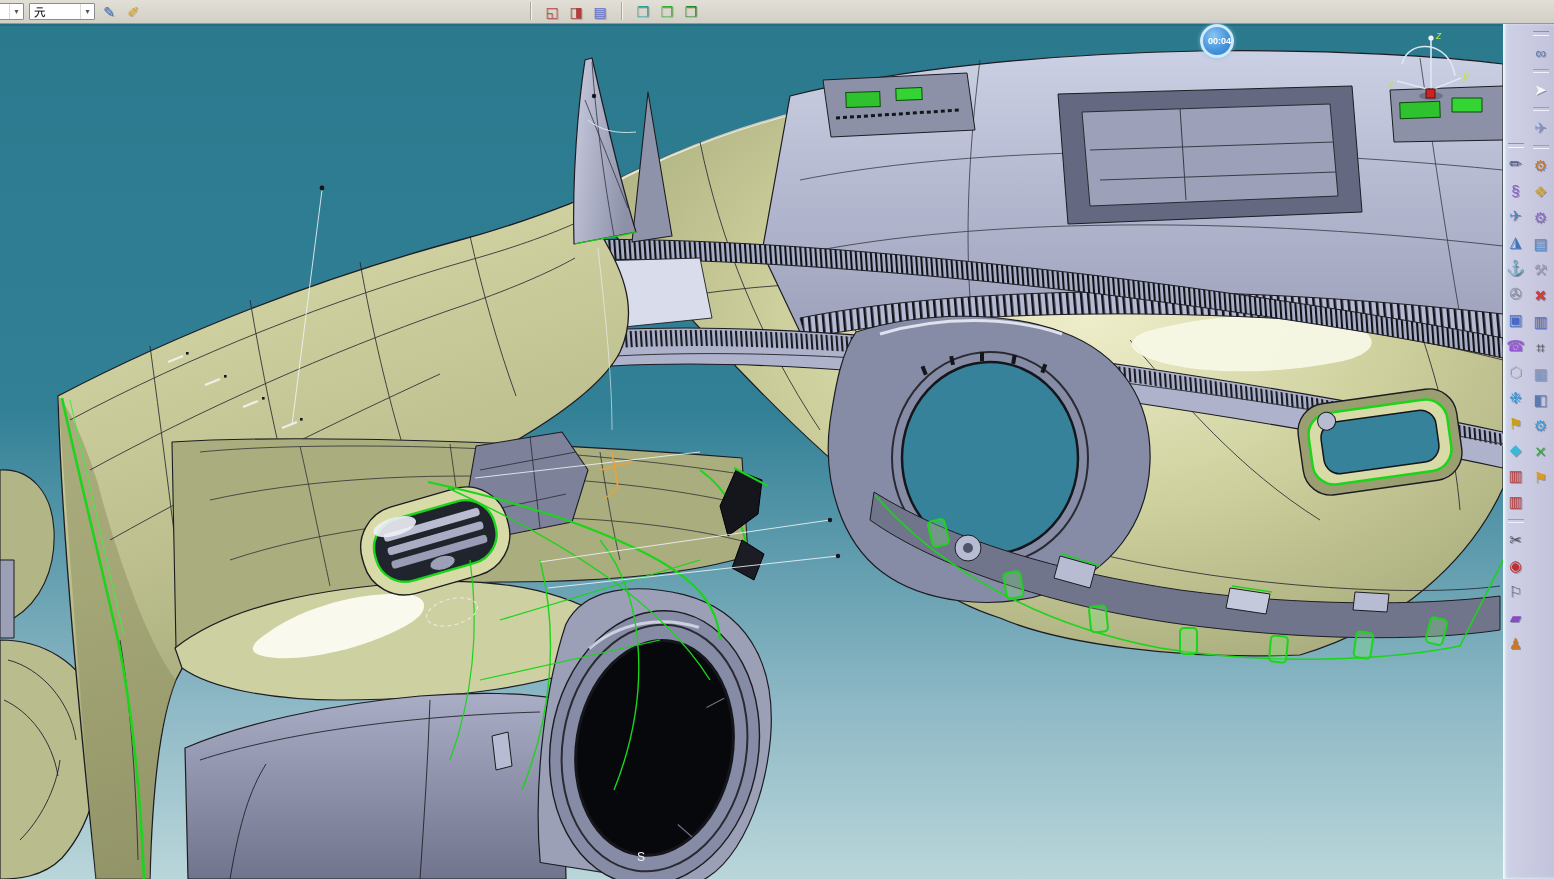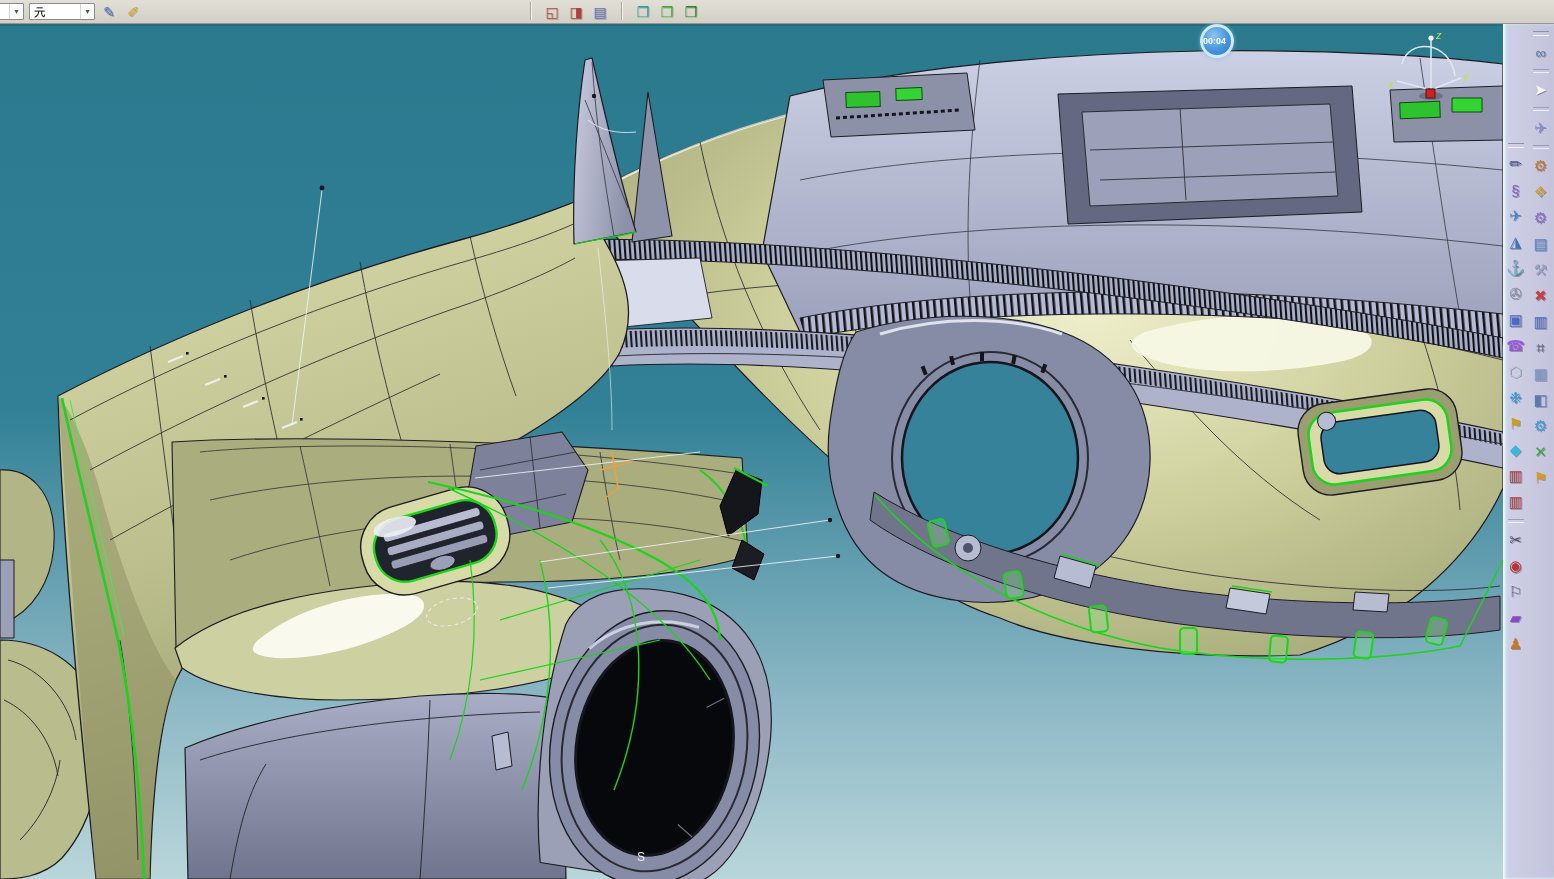--- a/index.html
+++ b/index.html
@@ -35,21 +35,21 @@
   .tb-sep{width:16px;height:2px;margin:4px 0;border-top:1px solid #9c9cb8;
     border-bottom:1px solid #f0f0fa;}
   .gripper{width:16px;height:3px;margin:2px 0 3px 0;border-top:1px solid #8f8fae;
     border-bottom:1px solid #f4f4fc;}
   
   .viewport{position:absolute;left:0;top:23px;width:1503px;height:856px;z-index:1;}
   
   .timer{position:absolute;left:1200px;top:24px;width:34px;height:34px;border-radius:50%;
     background:radial-gradient(circle at 38% 32%,#8cc6f2,#4795dd 55%,#2f7cc8);
     border:3px solid rgba(215,238,252,.95);box-sizing:border-box;z-index:40;
-    display:flex;align-items:center;justify-content:flex-start;
+    display:flex;align-items:center;justify-content:flex-end;
     box-shadow:0 0 4px rgba(120,190,235,.8);}
   .timer span{color:#fff;font-size:9px;font-weight:bold;letter-spacing:0;}
 </style>
 </head>
 <body>
 
 <div class="top-toolbar">
   <div class="combo combo-clipped" title="…">
 
     <span class="arrow">▾</span>

